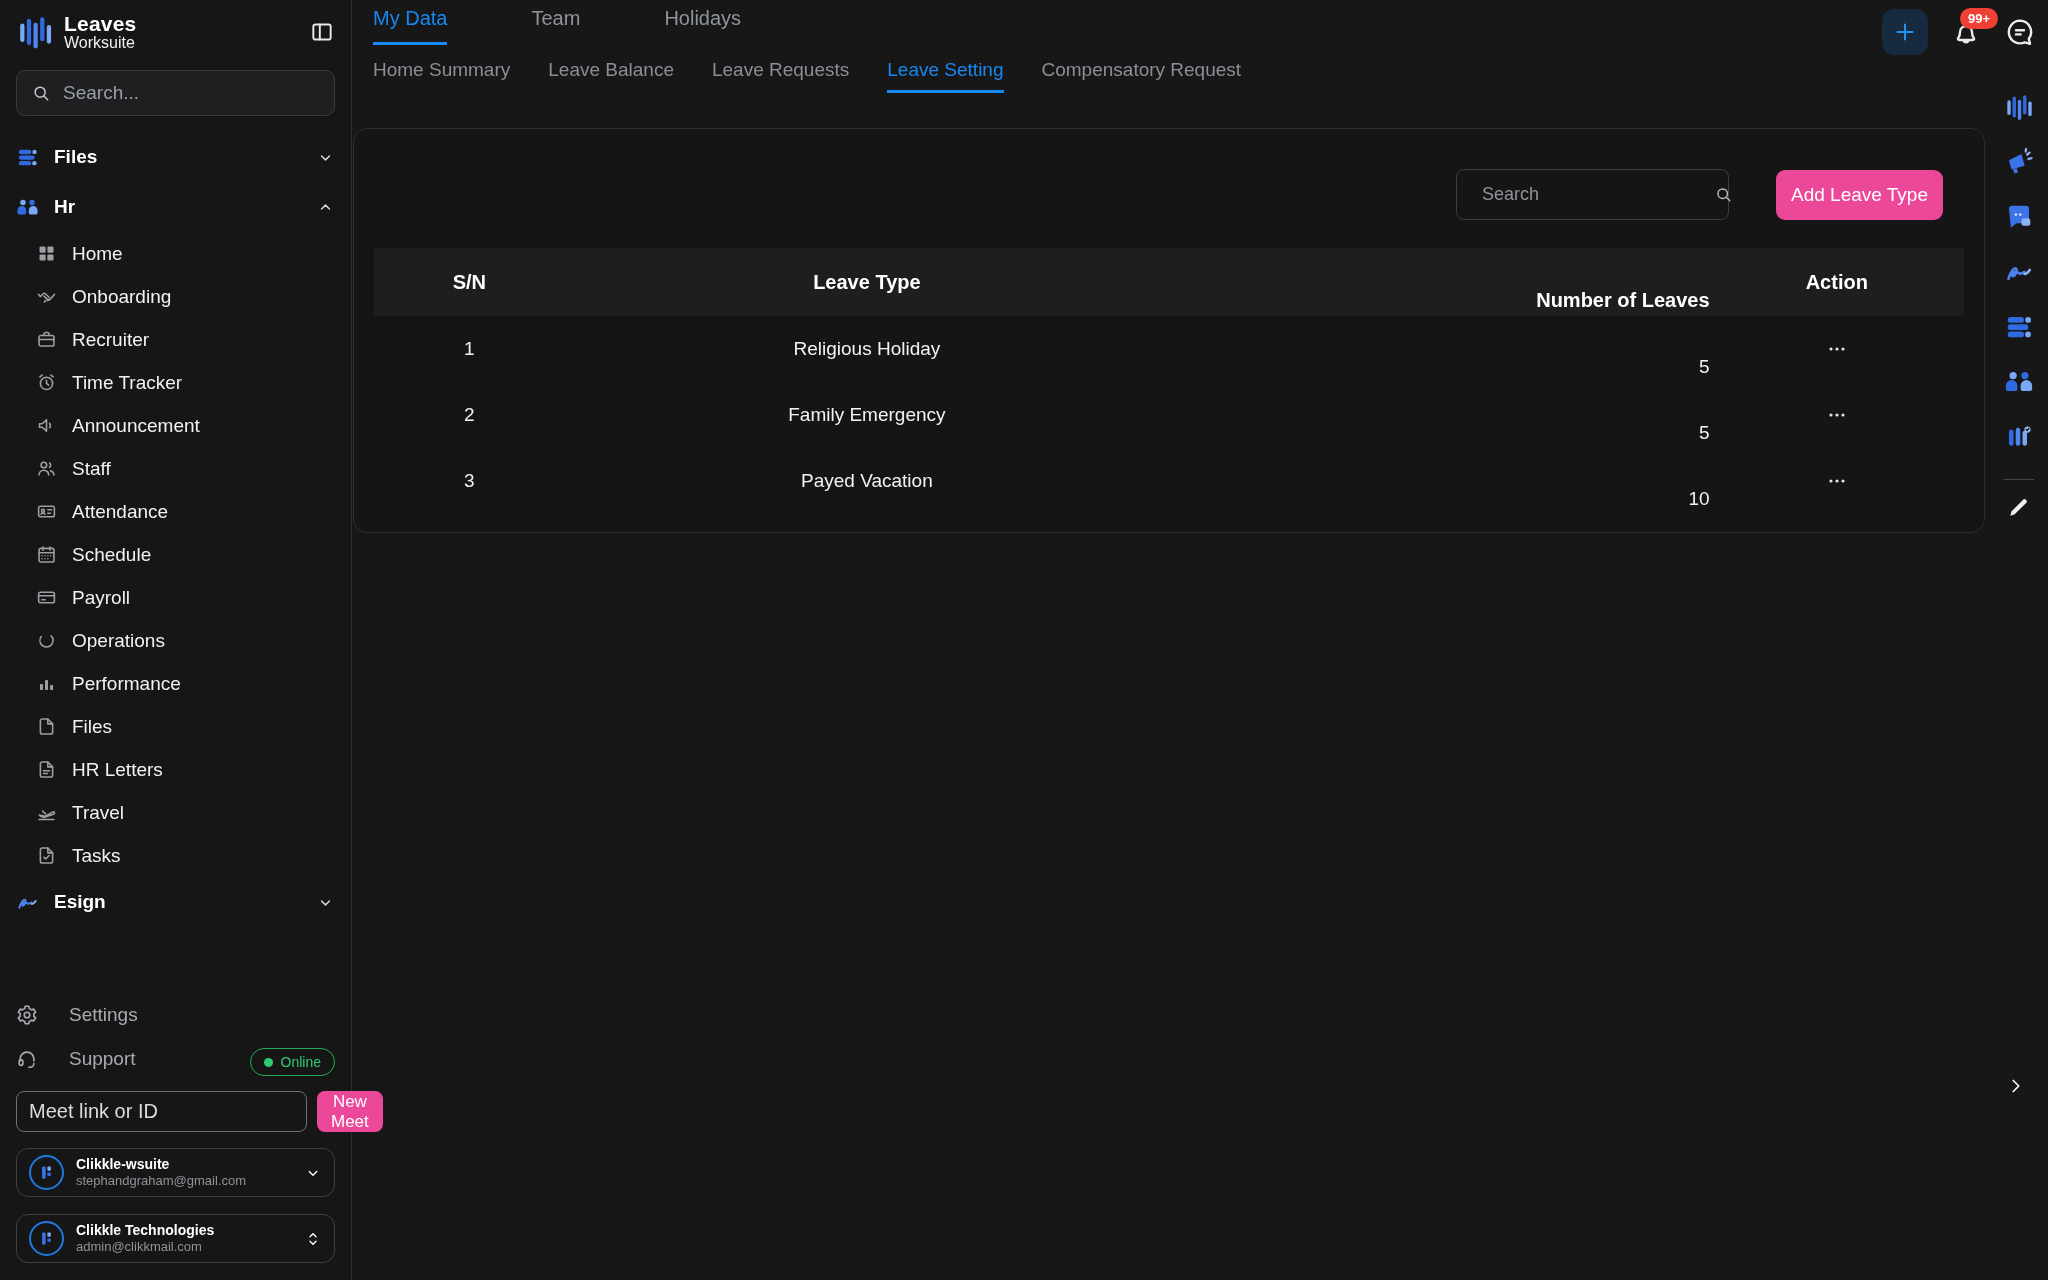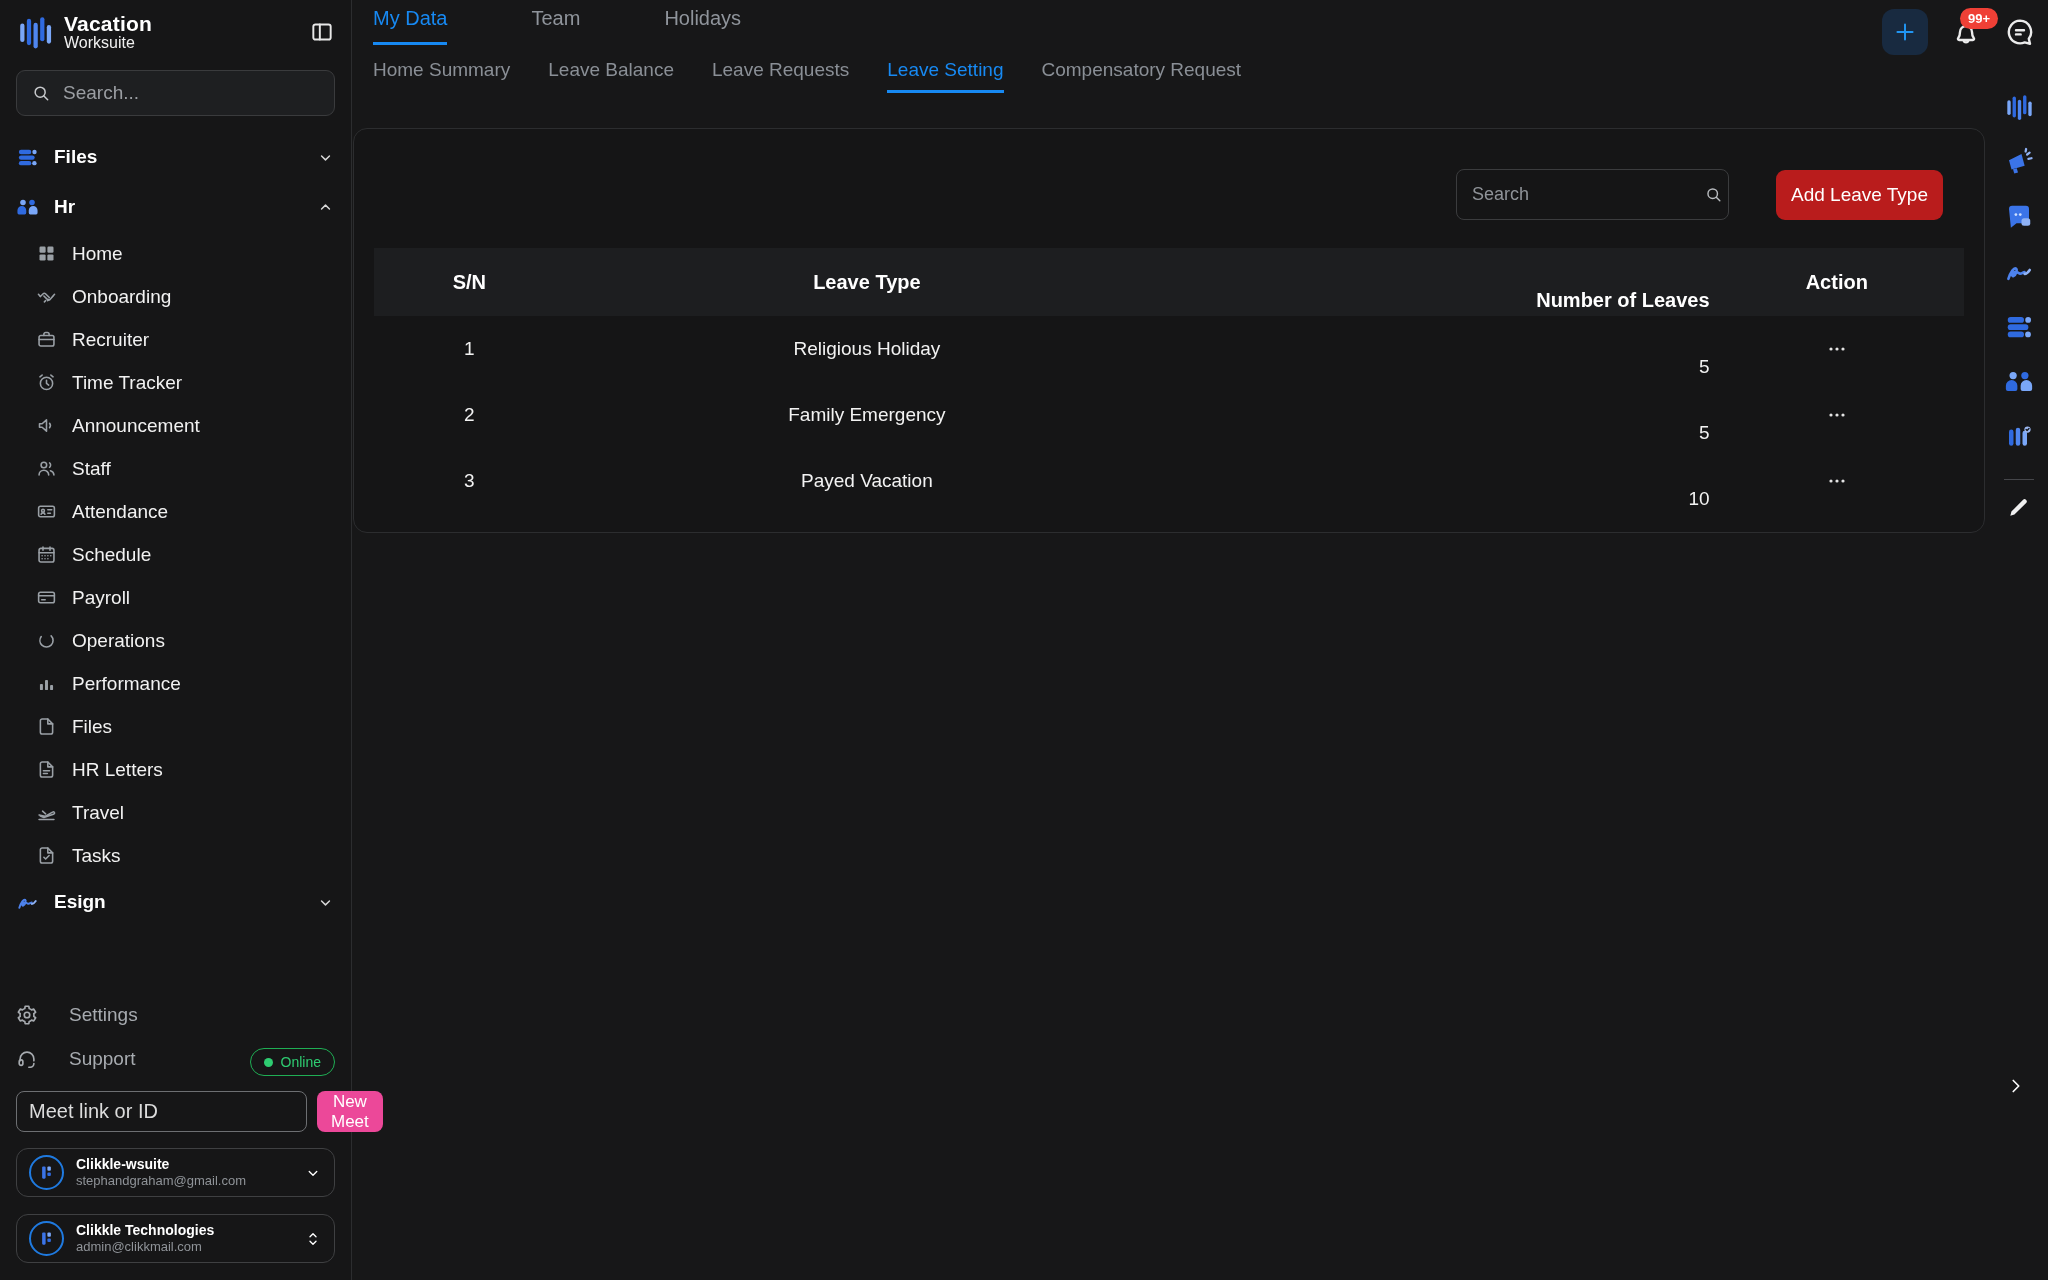--- a/index.html
+++ b/index.html
@@ -76,26 +76,26 @@
   .subtabs { display:flex; gap:38px; padding:14px 0 0 20px; }
   .subtab { font-size:19px; font-weight:500; color:#8a8f96; padding-bottom:9px;
     border-bottom:3px solid transparent; cursor:pointer; }
   .subtab[data-active="true"] { color:#1789f2; border-color:#1789f2; }
 
   .panel { position:absolute; left:0; top:128px; width:1632px; height:405px;
     background:#151516; border:1px solid #2c2d2f; border-radius:14px; }
   .panel-head { display:flex; justify-content:flex-end; align-items:center;
     gap:47px; padding:40px 41px 0 0; }
   .panel-search { width:273px; height:51px; border:1px solid #3b3c3e; border-radius:8px;
-    display:flex; align-items:center; padding:0 15px; }
+    display:flex; align-items:center; padding:0 25px; }
   .panel-search input { flex:1; background:transparent; border:none; outline:none;
     color:#e8e8e8; font-size:18px; font-family:inherit; }
   .panel-search input::placeholder { color:#8f9398; }
   .panel-search .ico { width:19px; height:19px; color:#b9bcc0; }
-  .add-btn { width:167px; height:50px; background:#b91c1c; border:none; border-radius:9px;
+  .add-btn { width:167px; height:50px; background:#ec4899; border:none; border-radius:9px;
     color:#fff; font-size:19px; font-weight:500; font-family:inherit; cursor:pointer; }
 
   .table { margin:28px 20px 0; }
   .t-row { display:flex; align-items:center; }
   .t-head { height:68px; background:#1d1e20; font-weight:700; font-size:20px; }
   .t-body-row { height:66px; font-size:19px; color:#f2f2f2; }
   .col-sn { width:12%; text-align:center; }
   .col-type { width:38%; text-align:center; }
   .col-num { width:34%; text-align:right;margin-top:36px; }
   .col-act { width:16%; text-align:center; display:flex; justify-content:center; }
@@ -131,21 +131,21 @@
       <span class="ico logo">
           <svg viewBox="0 0 24 24" fill="none" stroke-linecap="round">
             <line x1="4" y1="8" x2="4" y2="17" stroke="#7aa7f8" stroke-width="2.7"></line>
             <line x1="8.2" y1="5" x2="8.2" y2="19" stroke="#2f6ae0" stroke-width="2.7"></line>
             <line x1="12.4" y1="7.5" x2="12.4" y2="21" stroke="#4f86f0" stroke-width="2.7"></line>
             <line x1="16.6" y1="4" x2="16.6" y2="16.5" stroke="#2f6ae0" stroke-width="2.7"></line>
             <line x1="20.8" y1="9" x2="20.8" y2="18" stroke="#7aa7f8" stroke-width="2.7"></line>
           </svg>
         </span>
       <div>
-        <div class="brand-t1">Vacation</div>
+        <div class="brand-t1">Leaves</div>
         <div class="brand-t2">Worksuite</div>
       </div>
     </div>
     <span class="ico panel-toggle">
         <svg viewBox="0 0 24 24" fill="none" stroke="currentColor" stroke-width="1.8" stroke-linecap="round" stroke-linejoin="round">
           <rect x="4" y="5" width="16" height="14" rx="2"></rect>
           <line x1="10" y1="5" x2="10" y2="19"></line>
         </svg>
       </span>
   </div>

